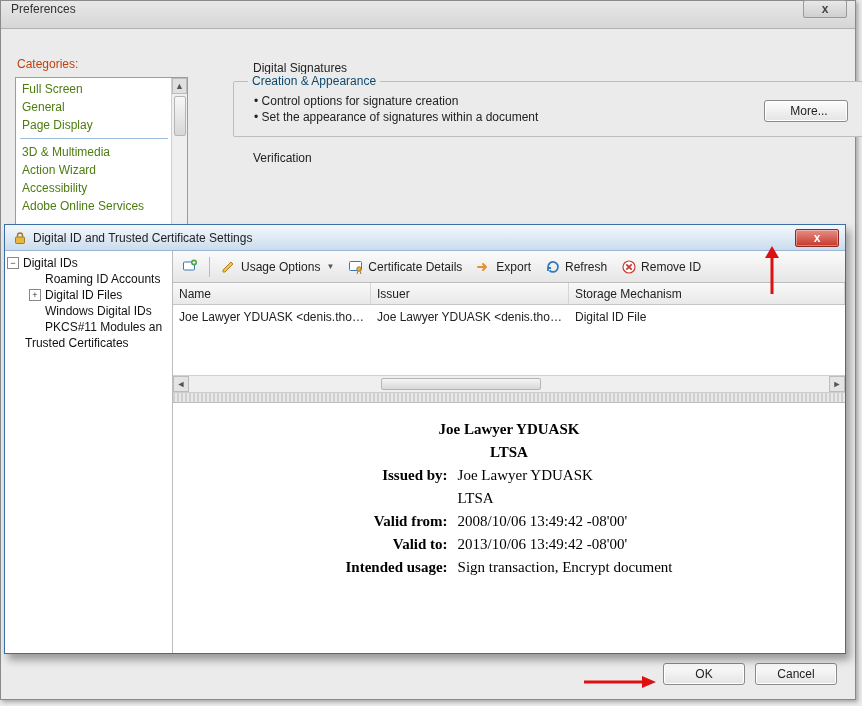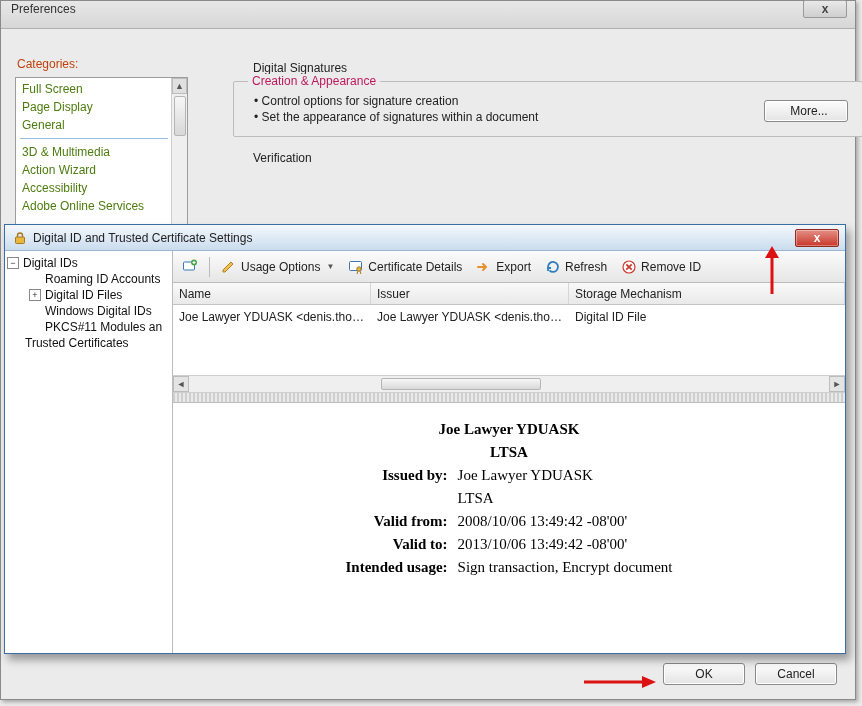--- a/index.html
+++ b/index.html
@@ -19,21 +19,21 @@
   .cat-sep { border-top:1px solid #9bbde0; margin:4px 0; }
   .cat-spacer { height:380px; }
   .cat-last { padding:2px 2px; }
   .cat-scroll { position:absolute; top:0; right:0; width:16px; height:100%; background:#efefef; border-left:1px solid #cfcfcf; }
   .cat-scroll .arrow { width:100%; height:16px; background:#e0e0e0; border:1px solid #bcbcbc; display:flex; align-items:center; justify-content:center; font-size:9px; color:#555; }
   .cat-scroll .thumb { width:12px; height:40px; margin:2px auto; background:linear-gradient(#f7f7f7,#d7d7d7); border:1px solid #b5b5b5; border-radius:2px; }
 
   .right-area { position:absolute; left:198px; top:58px; width:630px;margin-left:34px; }
   .sect-title { color:#222; margin:2px 0 6px 20px; }
   .inner-box { border:1px solid #bdbdbd; border-radius:2px; padding:10px 12px 10px 20px; margin-bottom:14px; position:relative; background:#ebebeb; }
-  .inner-label { position:absolute; top:-8px; left:14px; background:#ebebeb; padding:0 4px; color:#be185d; }
+  .inner-label { position:absolute; top:-8px; left:14px; background:#ebebeb; padding:0 4px; color:#0c4a6e; }
   .bullet { margin:2px 0; color:#222; }
   .btn { display:inline-block; min-width:58px; padding:3px 14px; background:linear-gradient(#fdfdfd,#e4e4e4); border:1px solid #8a8a8a; border-radius:3px; text-align:center; cursor:pointer; color:#222; box-shadow:inset 0 0 0 1px #fff; }
   .more-btn { position:absolute; right:14px; top:18px; min-width:84px;padding-left:20px; }
 
   
   .sub-window { position:absolute; left:4px; top:224px; width:842px; height:430px; border:1px solid #3b6ea5; background:#1d4ed8; box-shadow:4px 6px 8px rgba(0,0,0,.35); }
   .sub-titlebar { height:26px; background:linear-gradient(#f4f8fc,#cadcee); border-bottom:1px solid #9ab6d3; display:flex; align-items:center; padding:0 6px 0 8px; }
   .lock-icon { width:14px; height:14px; margin-right:6px; display:inline-block; position:relative; }
   .lock-icon svg { display:block; }
   .sub-title { color:#222; }
@@ -99,22 +99,22 @@
     <div class="win-close">
         <span>x</span>
       </div>
   </div>
   <div class="prefs-body">
     <div class="cat-label">Categories:</div>
     <div style="display:flex; gap:14px;">
       <div class="cat-box">
         <div class="cat-list">
           <div class="cat-item">Full Screen</div>
+          <div class="cat-item">General</div>
           <div class="cat-item">Page Display</div>
-          <div class="cat-item">General</div>
           <div class="cat-sep"></div>
           <div class="cat-item">3D &amp; Multimedia</div>
           <div class="cat-item">Action Wizard</div>
           <div class="cat-item">Accessibility</div>
           <div class="cat-item">Adobe Online Services</div>
           <div class="cat-spacer"></div>
           <div class="cat-sep"></div>
           <div class="cat-last">Spelling</div>
         </div>
         <div class="cat-scroll">

